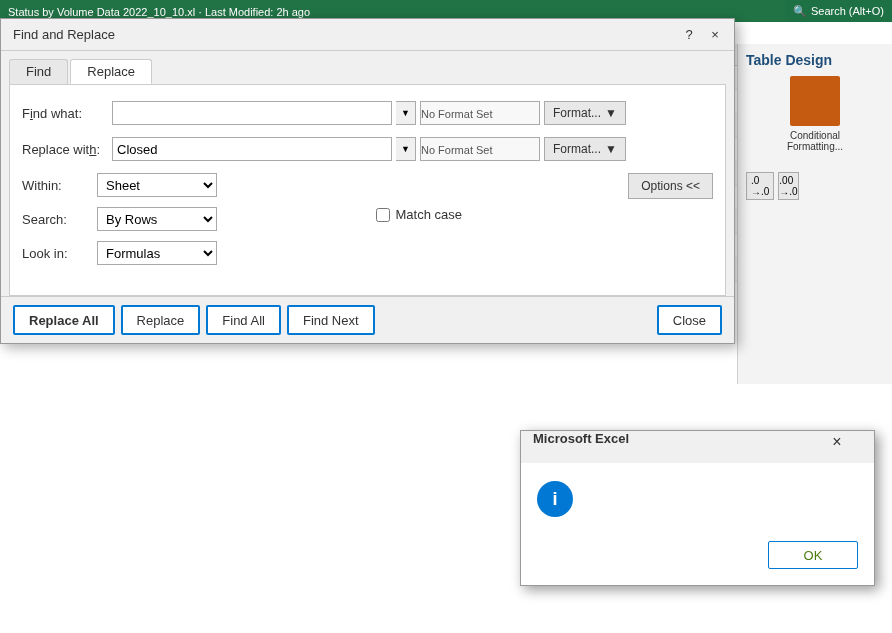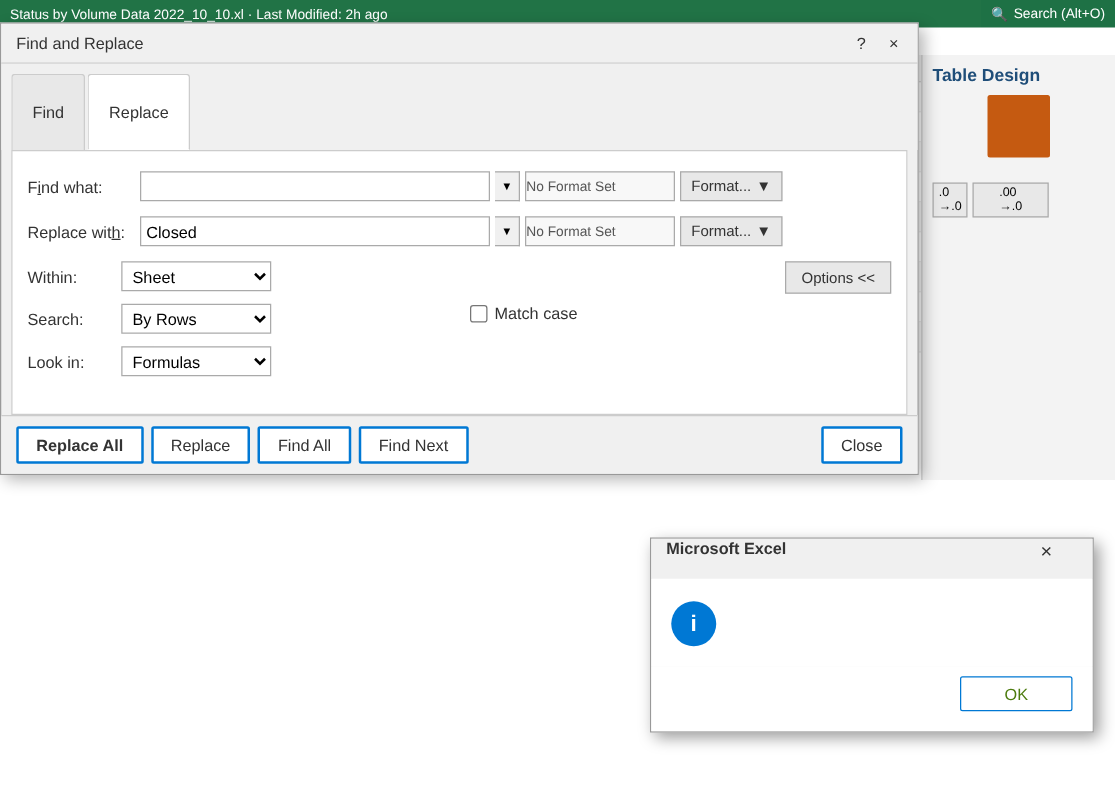--- a/index.html
+++ b/index.html
@@ -181,21 +181,21 @@
     }
 
     
     .dialog-tabs {
       display: flex;
       background: #f0f0f0;
       padding: 8px 8px 0 8px;
     }
 
     .tab {
-      padding: 22px 16px;
+      padding: 4px 16px;
       border: 1px solid #ccc;
       background: #e8e8e8;
       cursor: pointer;
       font-size: 13px;
       color: #333;
       border-radius: 3px 3px 0 0;
       border-bottom: none;
       margin-right: 2px;
     }
 
@@ -567,23 +567,24 @@
           <div class="table-cell">Closed</div>
           <div class="table-cell">Closed</div>
           <div class="table-cell">Closed</div>
         </div>
       </div>
   </div>
 
   <div class="right-panel">
     <div class="right-panel-title">Table Design</div>
     <div style="background:#c55a11;width:50px;height:50px;margin:4px auto;border-radius:2px;"></div>
+    <span class="right-panel-label" style="font-size:10px;color:#333;">Conditional<br>Formatting...</span>
     <div style="margin-top:20px;display:flex;gap:4px;flex-wrap:wrap;">
       <div style="border:1px solid #aaa;padding:2px 4px;font-size:10px;background:#e8e8e8;">.0<br>→.0</div>
-      <div style="border:1px solid #aaa;padding:2px 20px;font-size:10px;background:#e8e8e8;">.00<br>→.0</div>
+      <div style="border:1px solid #aaa;padding:2px 0;font-size:10px;background:#e8e8e8;">.00<br>→.0</div>
     </div>
   </div>
 </div>
 
 <div class="dialog-overlay">
   <div class="find-replace-dialog">
 
     <div class="dialog-titlebar">
       <span class="dialog-title">Find and Replace</span>
       <div class="dialog-controls">

